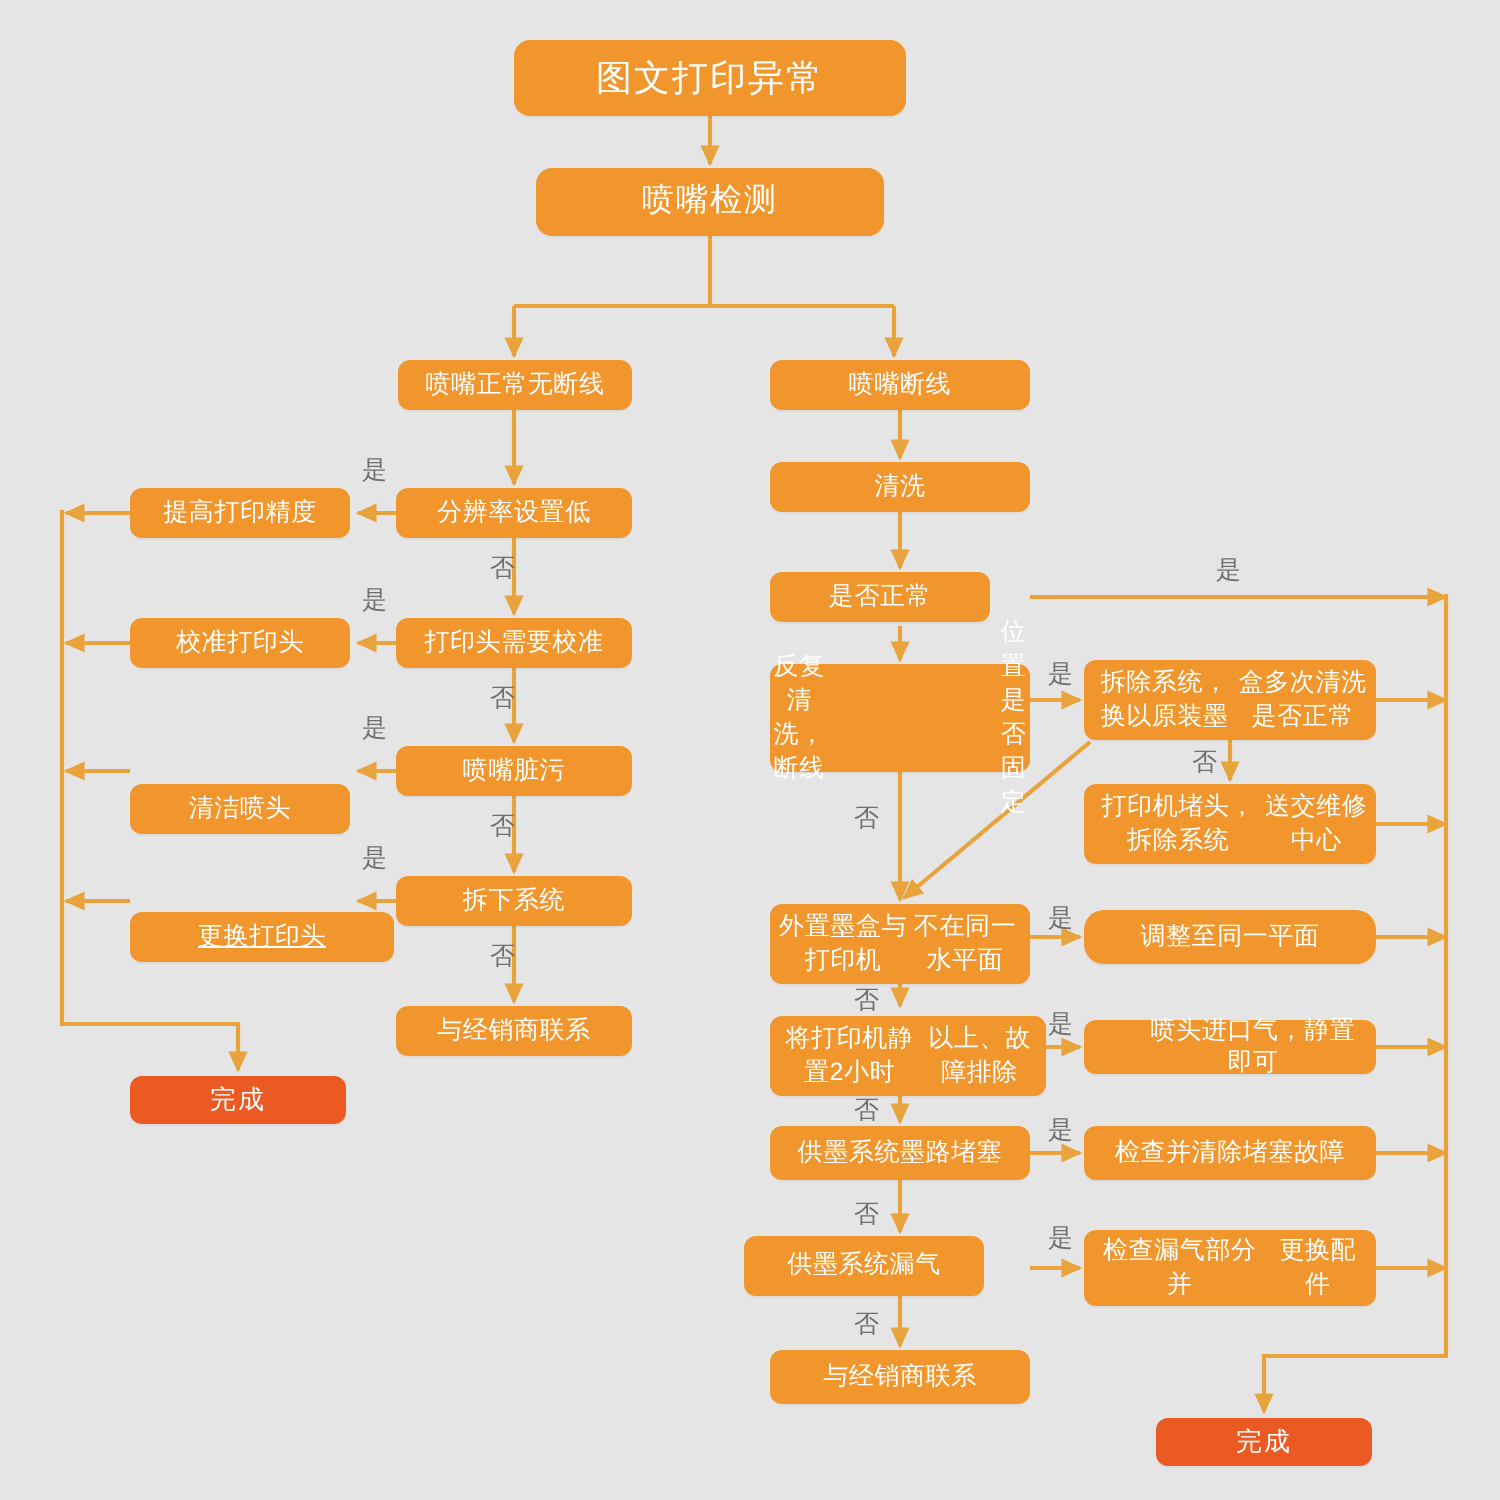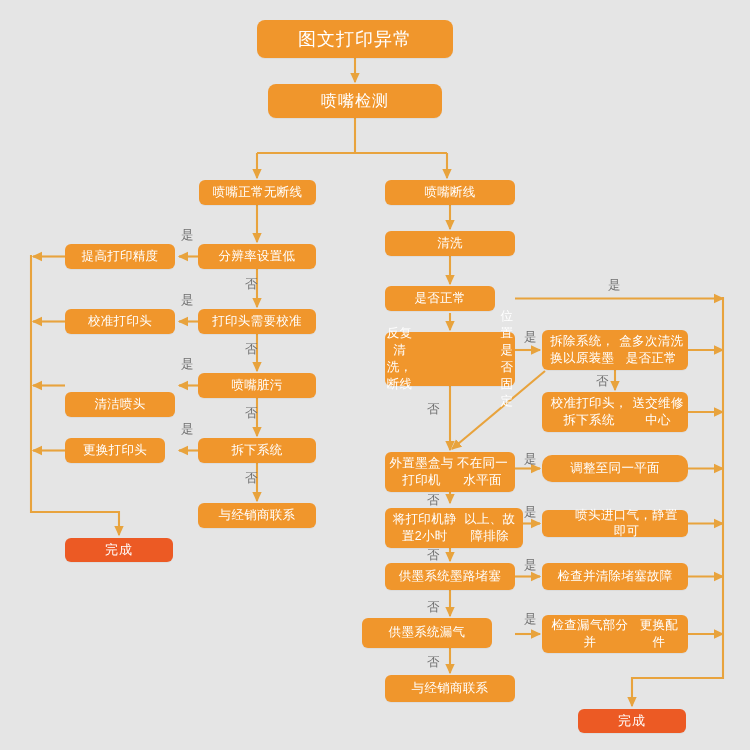--- a/index.html
+++ b/index.html
@@ -164,21 +164,21 @@
       </div>
       <div class="node" style="left: 198px; top: 373px; width: 118px; height: 25px;">
         <span>喷嘴脏污</span>
       </div>
       <div class="node" style="left: 65px; top: 392px; width: 110px; height: 25px;">
         <span>清洁喷头</span>
       </div>
       <div class="node" style="left: 198px; top: 438px; width: 118px; height: 25px;">
         <span>拆下系统</span>
       </div>
-      <div class="node" style="left: 65px; top: 438px; width: 100px; height: 25px;">
+      <div class="node" style="left: 65px; top: 456px; width: 132px; height: 25px; text-decoration: underline;">
         <span>更换打印头</span>
       </div>
       <div class="node" style="left: 198px; top: 503px; width: 118px; height: 25px;">
         <span>与经销商联系</span>
       </div>
       <div class="node finish" style="left: 65px; top: 538px; width: 108px; height: 24px;">
         <span>完成</span>
       </div>
       <div class="node" style="left: 385px; top: 231px; width: 130px; height: 25px;">
         <span>清洗</span>
@@ -190,21 +190,21 @@
         <span>反复清洗，断线</span>
         <br>
         <span>位置是否固定</span>
       </div>
       <div class="node two-line" style="left: 542px; top: 330px; width: 146px; height: 40px;">
         <span>拆除系统，换以原装墨</span>
         <br>
         <span>盒多次清洗是否正常</span>
       </div>
       <div class="node two-line" style="left: 542px; top: 392px; width: 146px; height: 40px;">
-        <span>校准打印头，拆下系统</span>
+        <span>打印机堵头，拆除系统</span>
         <br>
         <span>送交维修中心</span>
       </div>
       <div class="node two-line" style="left: 385px; top: 452px; width: 130px; height: 40px;">
         <span>外置墨盒与打印机</span>
         <br>
         <span>不在同一水平面</span>
       </div>
       <div class="node" style="left: 542px; top: 455px; width: 146px; height: 27px; border-radius: 10px;">
         <span>调整至同一平面</span>
@@ -216,21 +216,21 @@
       </div>
       <div class="node" style="left: 542px; top: 510px; width: 146px; height: 27px; padding-left: 27px;">
         <span>喷头进口气，静置即可</span>
       </div>
       <div class="node" style="left: 385px; top: 563px; width: 130px; height: 27px;">
         <span>供墨系统墨路堵塞</span>
       </div>
       <div class="node" style="left: 542px; top: 563px; width: 146px; height: 27px; font-family: Liberation Serif, serif;">
         <span>检查并清除堵塞故障</span>
       </div>
-      <div class="node" style="left: 362px; top: 618px; width: 130px; height: 30px;">
+      <div class="node" style="left: 372px; top: 618px; width: 120px; height: 30px;">
         <span>供墨系统漏气</span>
       </div>
       <div class="node two-line" style="left: 542px; top: 615px; width: 146px; height: 38px;">
         <span>检查漏气部分并</span>
         <br>
         <span>更换配件</span>
       </div>
       <div class="node" style="left: 385px; top: 675px; width: 130px; height: 27px;">
         <span>与经销商联系</span>
       </div>

